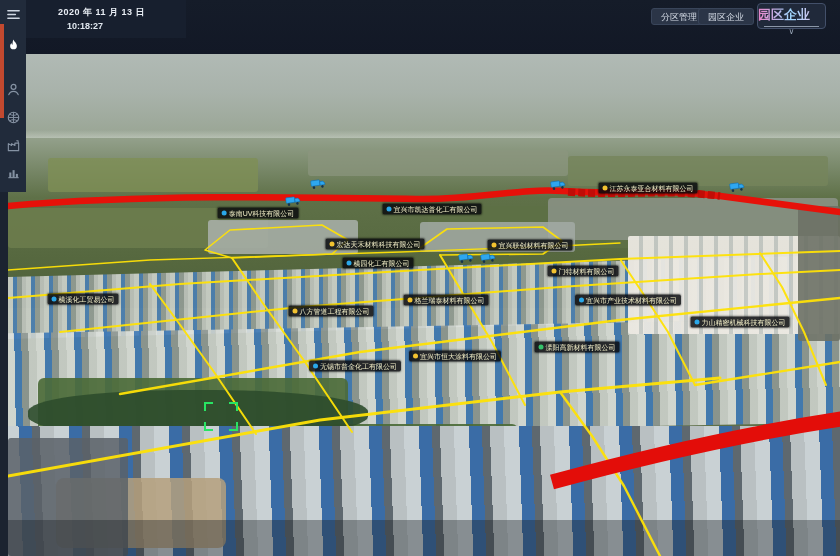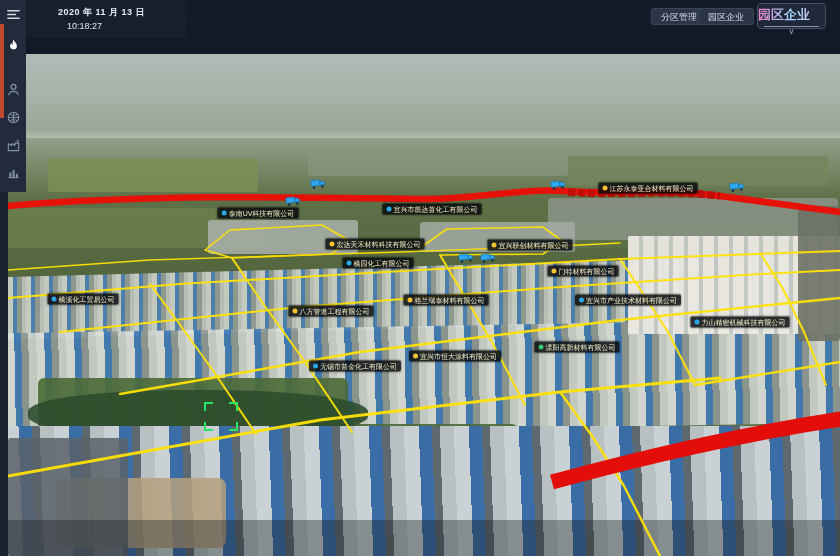--- a/index.html
+++ b/index.html
@@ -8,21 +8,21 @@
   #app { position:relative; width:840px; height:556px; }
 
   
   #header { position:absolute; left:0; top:0; width:840px; height:54px;
     background:linear-gradient(#151c29,#121826); z-index:20; }
   #hdr-left-panel { position:absolute; left:26px; top:0; width:160px; height:38px;
     background:#171f2e; }
   .hdr-date { position:absolute; left:32px; top:6px; color:#e8edf4; font-size:9px;
     font-weight:bold; letter-spacing:.5px; }
   .hdr-time { position:absolute; left:41px; top:21px; color:#dfe6ee; font-size:9px;
-    font-weight:normal; }
+    font-weight:bold; }
   .hdr-title { position:absolute; left:0; right:0; top:11px; text-align:center;
     color:#ffffff; font-size:13.5px; font-weight:bold; letter-spacing:1.5px; }
   .hdr-btn { position:absolute; top:8px; height:17px; padding:0 9px; line-height:17px;
     background:#2b3547; color:#d4dbe5; font-size:9px; border:1px solid #39455a;
     border-radius:3px; cursor:pointer; }
   #btn-zone { left:641px;margin-left:10px; }
   #btn-scene { left:698px; }
   #dd-enterprise { position:absolute; left:757px; top:3px; width:69px; height:26px;
     background:#20293a; border:1px solid #43506a; border-radius:4px; cursor:pointer; }
   #dd-enterprise .dd-label { display:block; font-size:13px;

